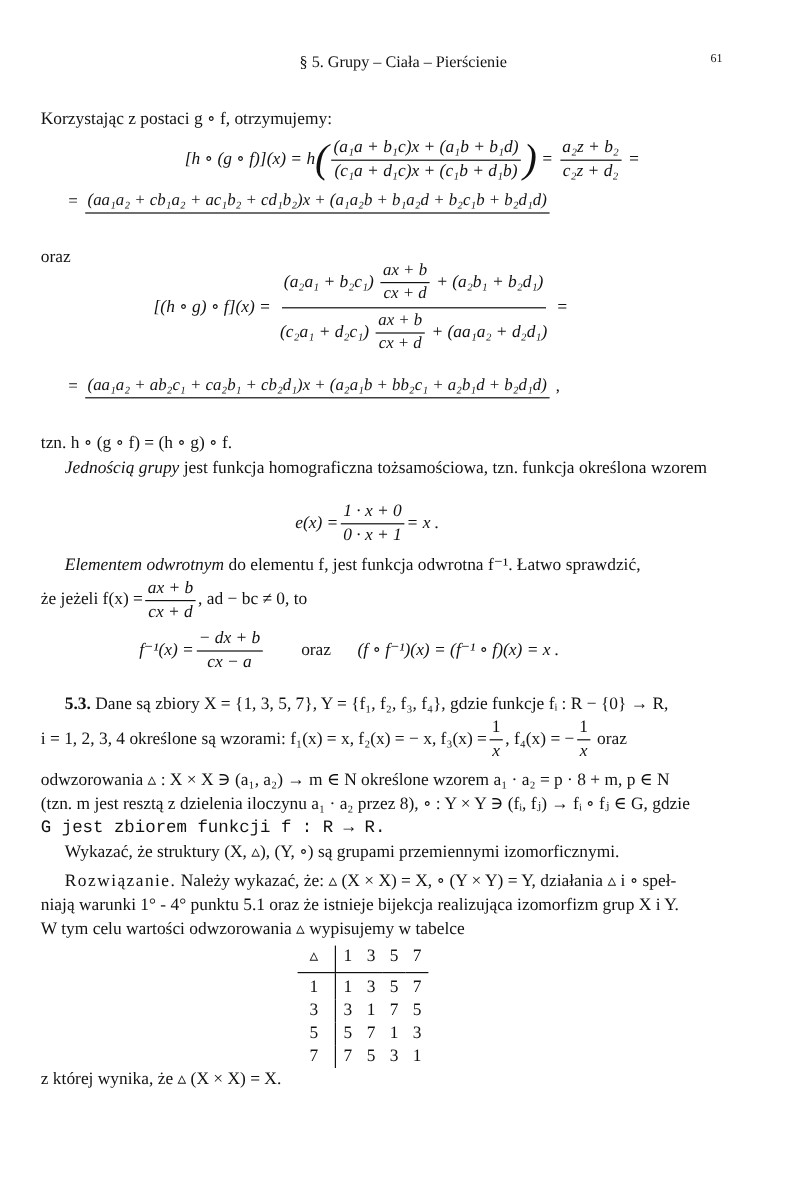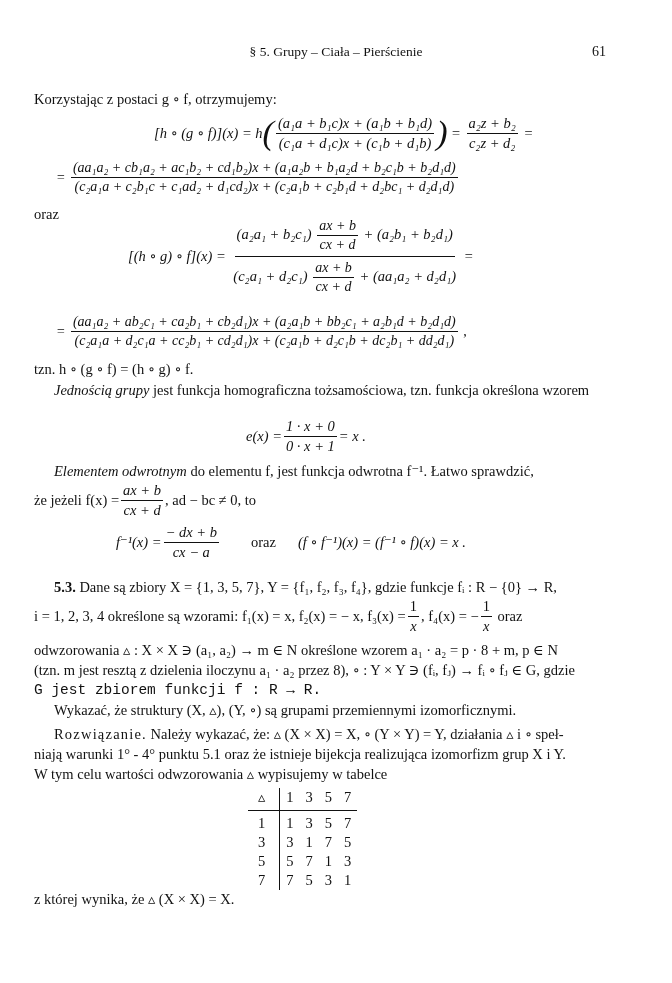--- a/index.html
+++ b/index.html
@@ -6,21 +6,21 @@
   html, body { width: 672px; height: 983px; background: #ffffff; overflow: hidden; }
   body { font-family: "Liberation Serif", "DejaVu Serif", serif; color: #111; font-size: 14.5px; position: relative; }
   .abs { position: absolute; white-space: nowrap; }
   i, .it { font-style: italic; }
   .b { font-weight: bold; }
   .frac { display: inline-flex; flex-direction: column; align-items: center; vertical-align: middle; margin: 0 2px; }
   .frac .num { padding: 0 2px 1px; border-bottom: 1px solid #111; line-height: 1.15; }
   .frac .den { padding: 1px 2px 0; line-height: 1.15; }
   .big-paren { font-size: 34px; line-height: 1; vertical-align: middle; font-weight: 300; }
   .header { top: 44px; left: 0; width: 672px; text-align: center; font-size: 13.5px; }
-  .pagenum { top: 44px; left: 592px; font-size: 14px; }
+  .pagenum { top: 44px; left: 592px; font-size: 10px; }
   .para { left: 34px; width: 604px; line-height: 19px; text-align: justify; }
   .indent { text-indent: 20px; }
   .spaced { letter-spacing: 1.2px; margin-top: 16px; }
   table.op { border-collapse: collapse; font-size: 14.5px; }
   table.op td { padding: 1px 6px; text-align: center; }
   table.op td.rh { border-right: 1px solid #111; padding-right: 14px; padding-left: 10px; }
   table.op tr.hdr td { border-bottom: 1px solid #111; padding-bottom: 4px; }
   table.op tr.first td { padding-top: 4px; }
 </style>
 </head>
@@ -37,21 +37,20 @@
       <span class="den">(c₁a + d₁c)x + (c₁b + d₁b)</span>
     </span><span class="big-paren">)</span><span style="vertical-align:middle;"> = </span><span class="frac">
       <span class="num">a₂z + b₂</span>
       <span class="den">c₂z + d₂</span>
     </span><span style="vertical-align:middle;"> =</span>
 </div>
 
 <div class="abs" style="top:160px; left:56px; font-style:italic; font-size:14px;">
   <span style="vertical-align:middle;">= </span><span class="frac">
       <span class="num">(aa₁a₂ + cb₁a₂ + ac₁b₂ + cd₁b₂)x + (a₁a₂b + b₁a₂d + b₂c₁b + b₂d₁d)</span>
-      <span class="den">(c₂a₁a + c₂b₁c + c₁ad₂ + d₁cd₂)x + (c₂a₁b + c₂b₁d + d₂bc₁ + d₂d₁d)</span>
     </span>
 </div>
 
 <div class="abs" style="top:206px; left:34px;">oraz</div>
 
 <div class="abs" style="top:218px; left:128px; font-style:italic;">
   <span style="vertical-align:middle;">[(h ∘ g) ∘ f](x) =</span>
   <span class="frac" style="margin-left:2px;">
     <span class="num" style="padding-bottom:3px;">
       <span>(a₂a₁ + b₂c₁)</span>
@@ -69,21 +68,20 @@
         </span>
       <span>+ (aa₁a₂ + d₂d₁)</span>
     </span>
   </span>
   <span style="vertical-align:middle;"> =</span>
 </div>
 
 <div class="abs" style="top:314px; left:56px; font-style:italic; font-size:14px;">
   <span style="vertical-align:middle;">= </span><span class="frac">
       <span class="num">(aa₁a₂ + ab₂c₁ + ca₂b₁ + cb₂d₁)x + (a₂a₁b + bb₂c₁ + a₂b₁d + b₂d₁d)</span>
-      <span class="den">(c₂a₁a + d₂c₁a + cc₂b₁ + cd₂d₁)x + (c₂a₁b + d₂c₁b + dc₂b₁ + dd₂d₁)</span>
     </span><span style="vertical-align:middle;font-style:normal;"> ,</span>
 </div>
 
 <div class="abs para" style="top:360px;">tzn. h ∘ (g ∘ f) = (h ∘ g) ∘ f.</div>
 
 <div class="abs para indent" style="top:381px; white-space:normal;">
   <i>Jednością grupy</i><span> jest funkcja homograficzna tożsamościowa, tzn. funkcja określona wzorem</span>
 </div>
 
 <div class="abs" style="top:418px; left:246px; font-style:italic;">

